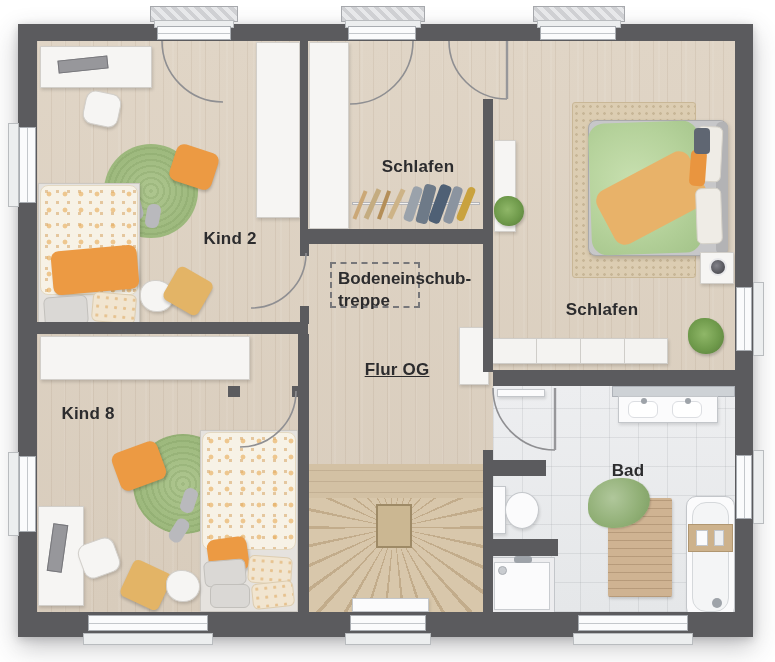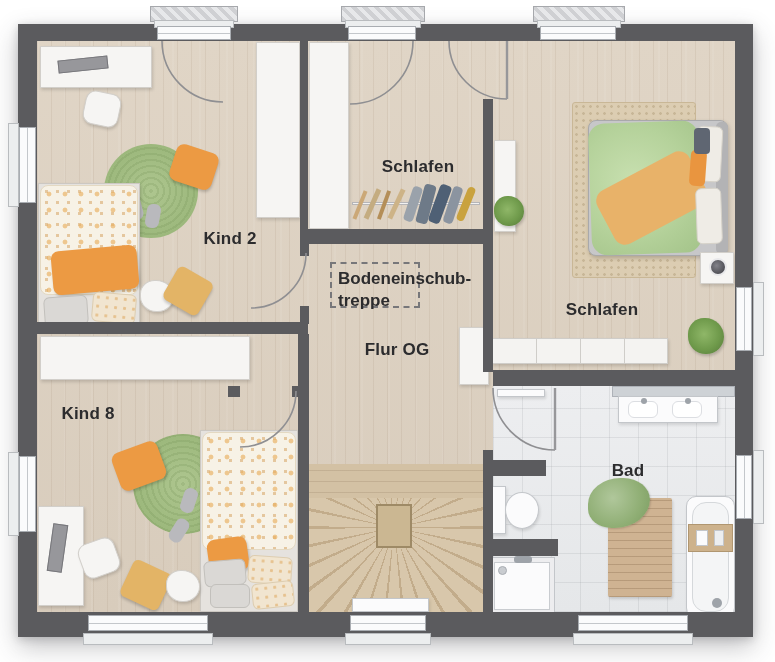--- a/index.html
+++ b/index.html
@@ -229,16 +229,16 @@
     <path d="M306,253 A55,55 0 0 1 251,308" fill="none" stroke="#8f8f92" stroke-width="1.6"></path>
     <path d="M296,391 A56,56 0 0 1 240,447" fill="none" stroke="#8f8f92" stroke-width="1.6"></path>
     <path d="M493,388 A62,62 0 0 0 555,450" fill="none" stroke="#8f8f92" stroke-width="1.6"></path>
     <path d="M555,388 L555,450" fill="none" stroke="#97979a" stroke-width="2.4"></path>
   </svg>
 
   <div class="abs rlabel" style="left:230px;top:239px;">Kind 2</div>
   <div class="abs rlabel" style="left:88px;top:414px;">Kind 8</div>
   <div class="abs rlabel" style="left:418px;top:167px;">Schlafen</div>
   <div class="abs rlabel" style="left:602px;top:310px;">Schlafen</div>
-  <div class="abs rlabel" style="left:397px;top:350px;">Flur OG</div>
+  <div class="abs rlabel" style="left:397px;top:370px;text-decoration:underline;">Flur OG</div>
   <div class="abs rlabel" style="left:628px;top:471px;">Bad</div>
 
 </div>
 
 </body></html>

